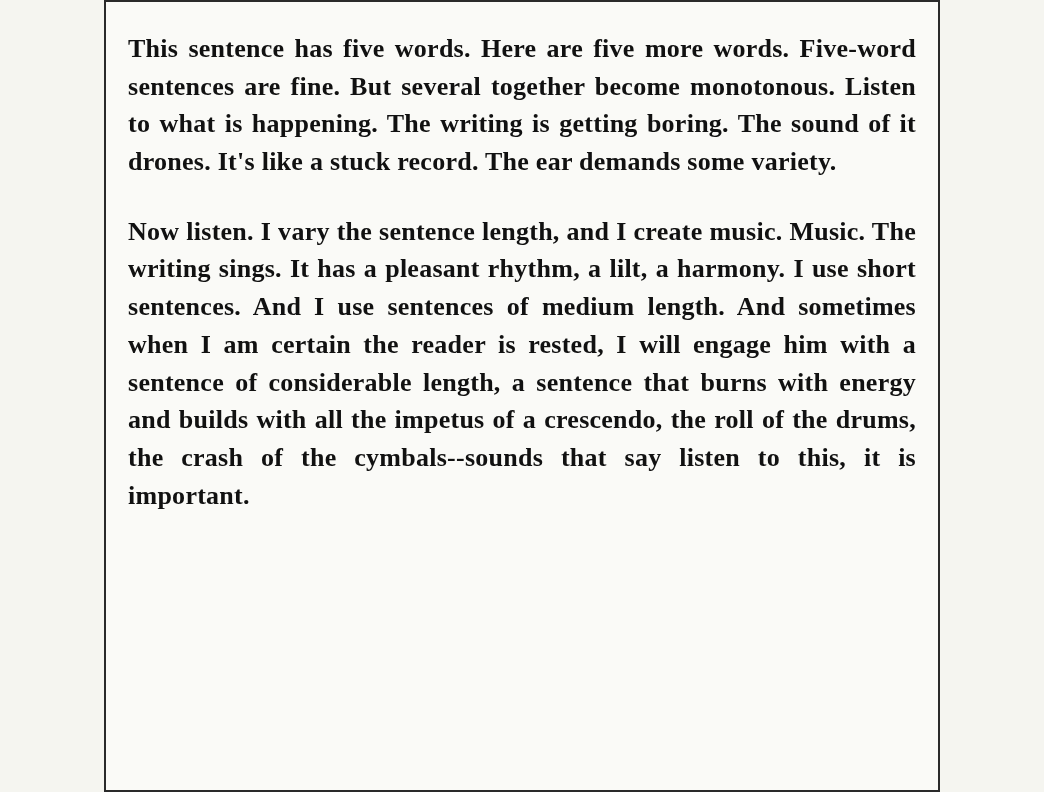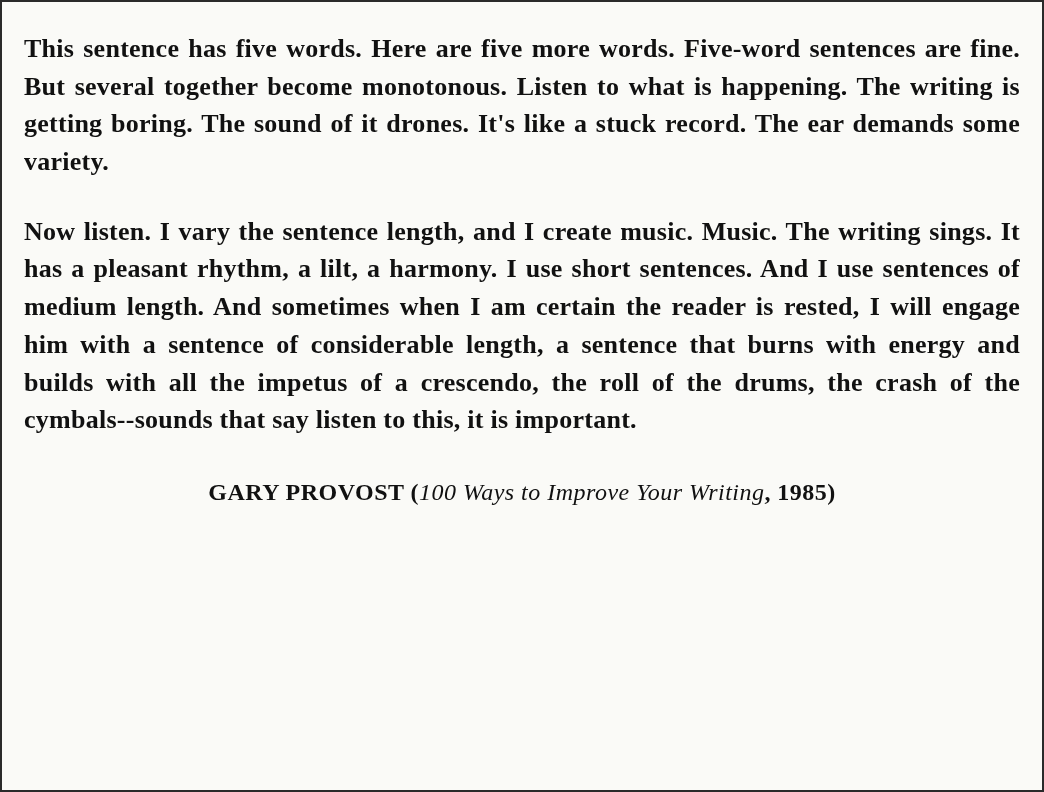--- a/index.html
+++ b/index.html
@@ -13,26 +13,26 @@
       display: flex;
       justify-content: center;
       align-items: center;
       min-height: 100vh;
       font-family: Georgia, 'Times New Roman', serif;
     }
 
     .card {
       background-color: #fafaf7;
       border: 2px solid #2a2a2a;
-      width: 1044px;
+      width: 836px;
       min-height: 792px;
       padding: 28px 22px 28px 22px;
       display: flex;
-      flex-direction: column;
-      justify-content: flex-start;
+      flex-direction: row;
+      justify-content: center;
     }
 
     .main-text {
       font-size: 26px;
       line-height: 1.45;
       color: #111111;
       text-align: justify;
       font-weight: bold;
       letter-spacing: 0.01em;
     }
@@ -62,17 +62,13 @@
 </head>
 <body>
 
 <div class="card">
   <div>
     <p class="main-text paragraph">This sentence has five words. Here are five more words. Five-word sentences are fine. But several together become monotonous. Listen to what is happening. The writing is getting boring. The sound of it drones. It's like a stuck record. The ear demands some variety.</p>
 
     <p class="main-text paragraph">Now listen. I vary the sentence length, and I create music. Music. The writing sings. It has a pleasant rhythm, a lilt, a harmony. I use short sentences. And I use sentences of medium length. And sometimes when I am certain the reader is rested, I will engage him with a sentence of considerable length, a sentence that burns with energy and builds with all the impetus of a crescendo, the roll of the drums, the crash of the cymbals--sounds that say listen to this, it is important.</p>
   </div>
 
-  <div class="attribution">
-    <span>GARY PROVOST</span>
-    <span> (</span><span class="italic-part">100 Ways to Improve Your Writing</span><span>, </span><span>1985</span><span>)</span>
-  </div>
 </div>
 
 </body></html>

